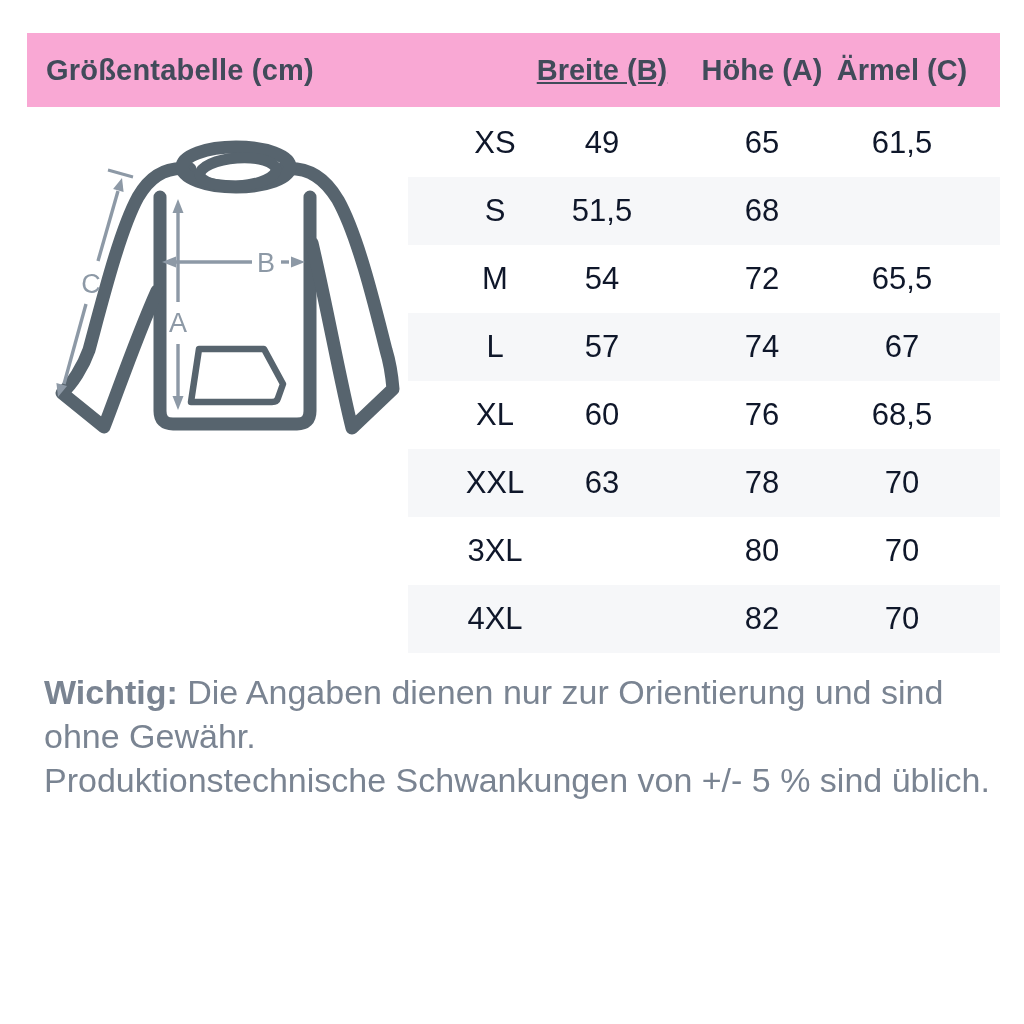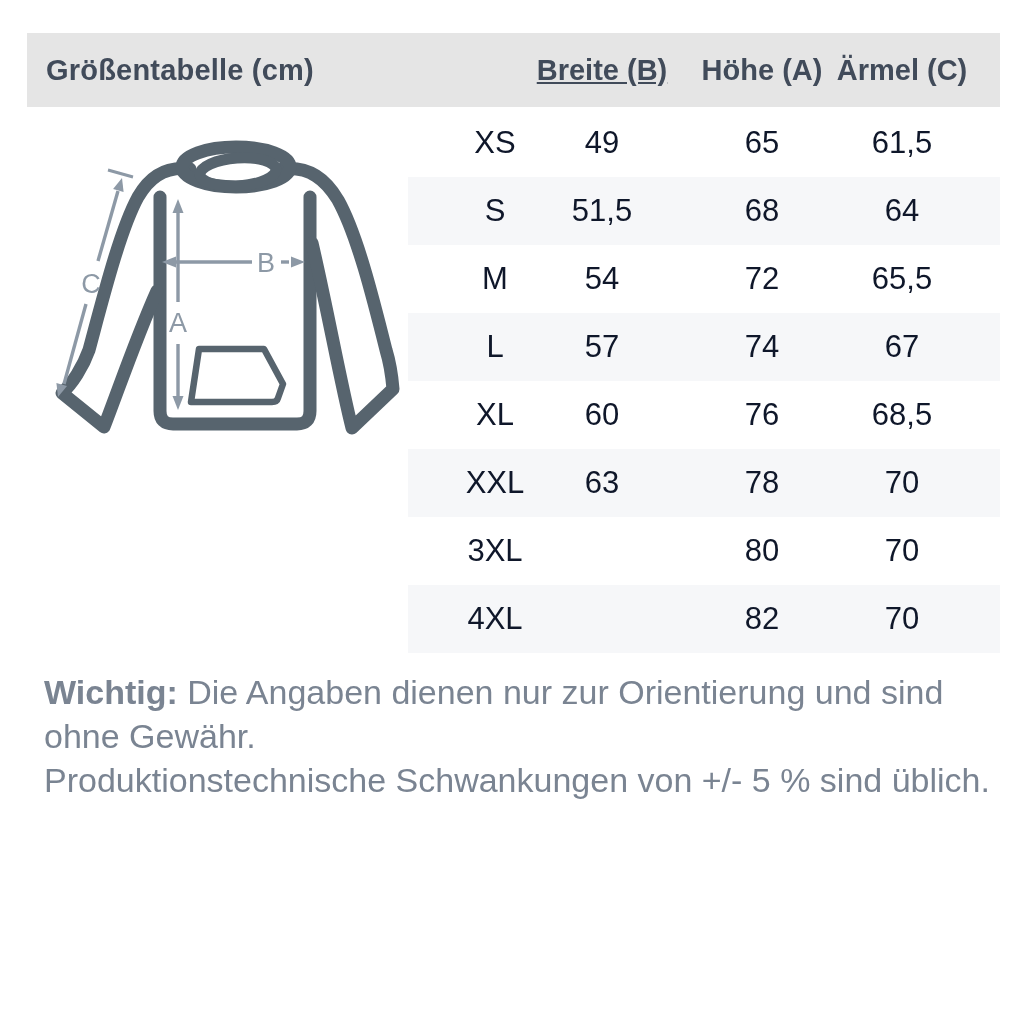--- a/index.html
+++ b/index.html
@@ -1,21 +1,21 @@
 <!DOCTYPE html>
 <html><head>
 <meta charset="utf-8">
 <style>
   html,body{margin:0;padding:0;}
   body{
     width:1024px;height:1024px;position:relative;background:#ffffff;
     font-family:"Liberation Sans",sans-serif;overflow:hidden;
   }
   
-  .band{position:absolute;left:27px;top:33px;width:973px;height:74px;background:#e5e5e5;}
+  .band{position:absolute;left:27px;top:33px;width:973px;height:74px;background:#f9a8d4;}
   .title{
     position:absolute;left:19px;top:0;height:74px;display:flex;align-items:center;
     font-size:29px;font-weight:bold;color:#414b5a;letter-spacing:0.2px;
   }
   .colhead{
     position:absolute;top:0;height:74px;width:200px;display:flex;align-items:center;justify-content:center;
     font-size:29px;font-weight:bold;color:#414b5a;white-space:nowrap;
   }
   .ch0{left:475px;text-decoration:underline;}
   .ch1{left:635px;}
@@ -92,21 +92,20 @@
   <div class="row">
     <div class="cell c-size">XS</div>
     <div class="cell c-b">49</div>
     <div class="cell c-h">65</div>
     <div class="cell c-c">61,5</div>
   </div>
   <div class="row stripe">
     <div class="cell c-size">S</div>
     <div class="cell c-b">51,5</div>
     <div class="cell c-h">68</div>
-    <div class="cell c-c">64</div>
   </div>
   <div class="row">
     <div class="cell c-size">M</div>
     <div class="cell c-b">54</div>
     <div class="cell c-h">72</div>
     <div class="cell c-c">65,5</div>
   </div>
   <div class="row stripe">
     <div class="cell c-size">L</div>
     <div class="cell c-b">57</div>

